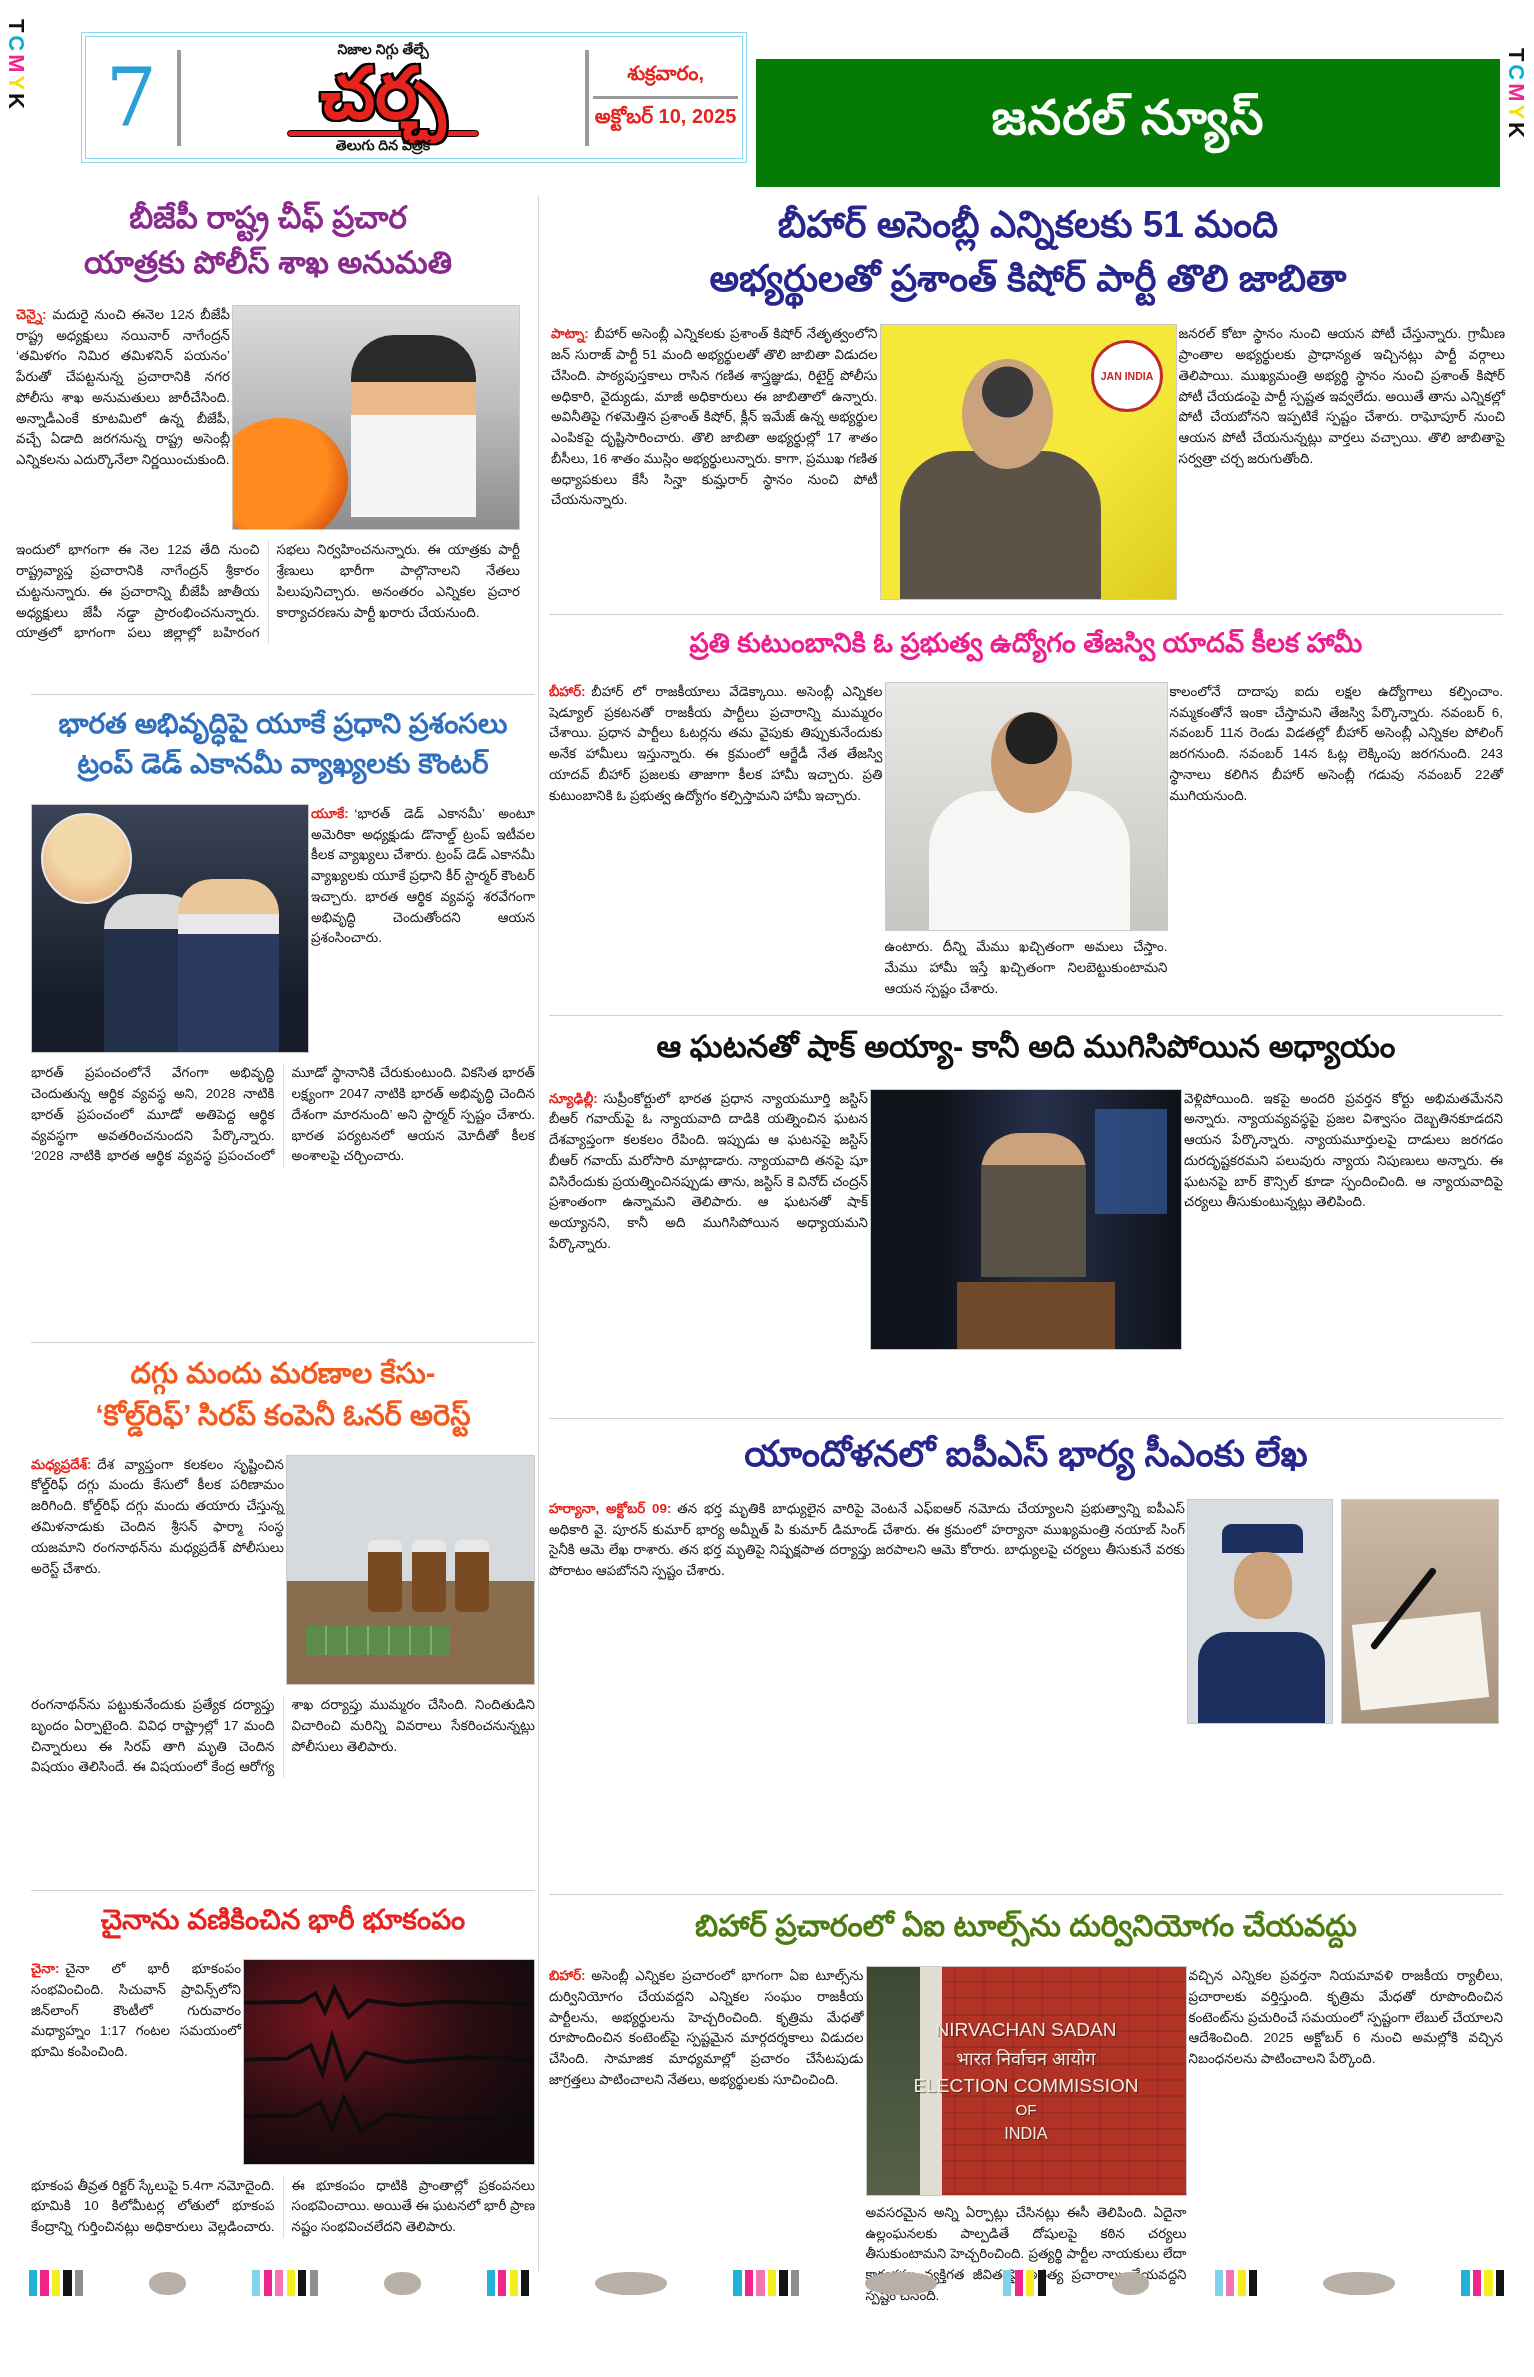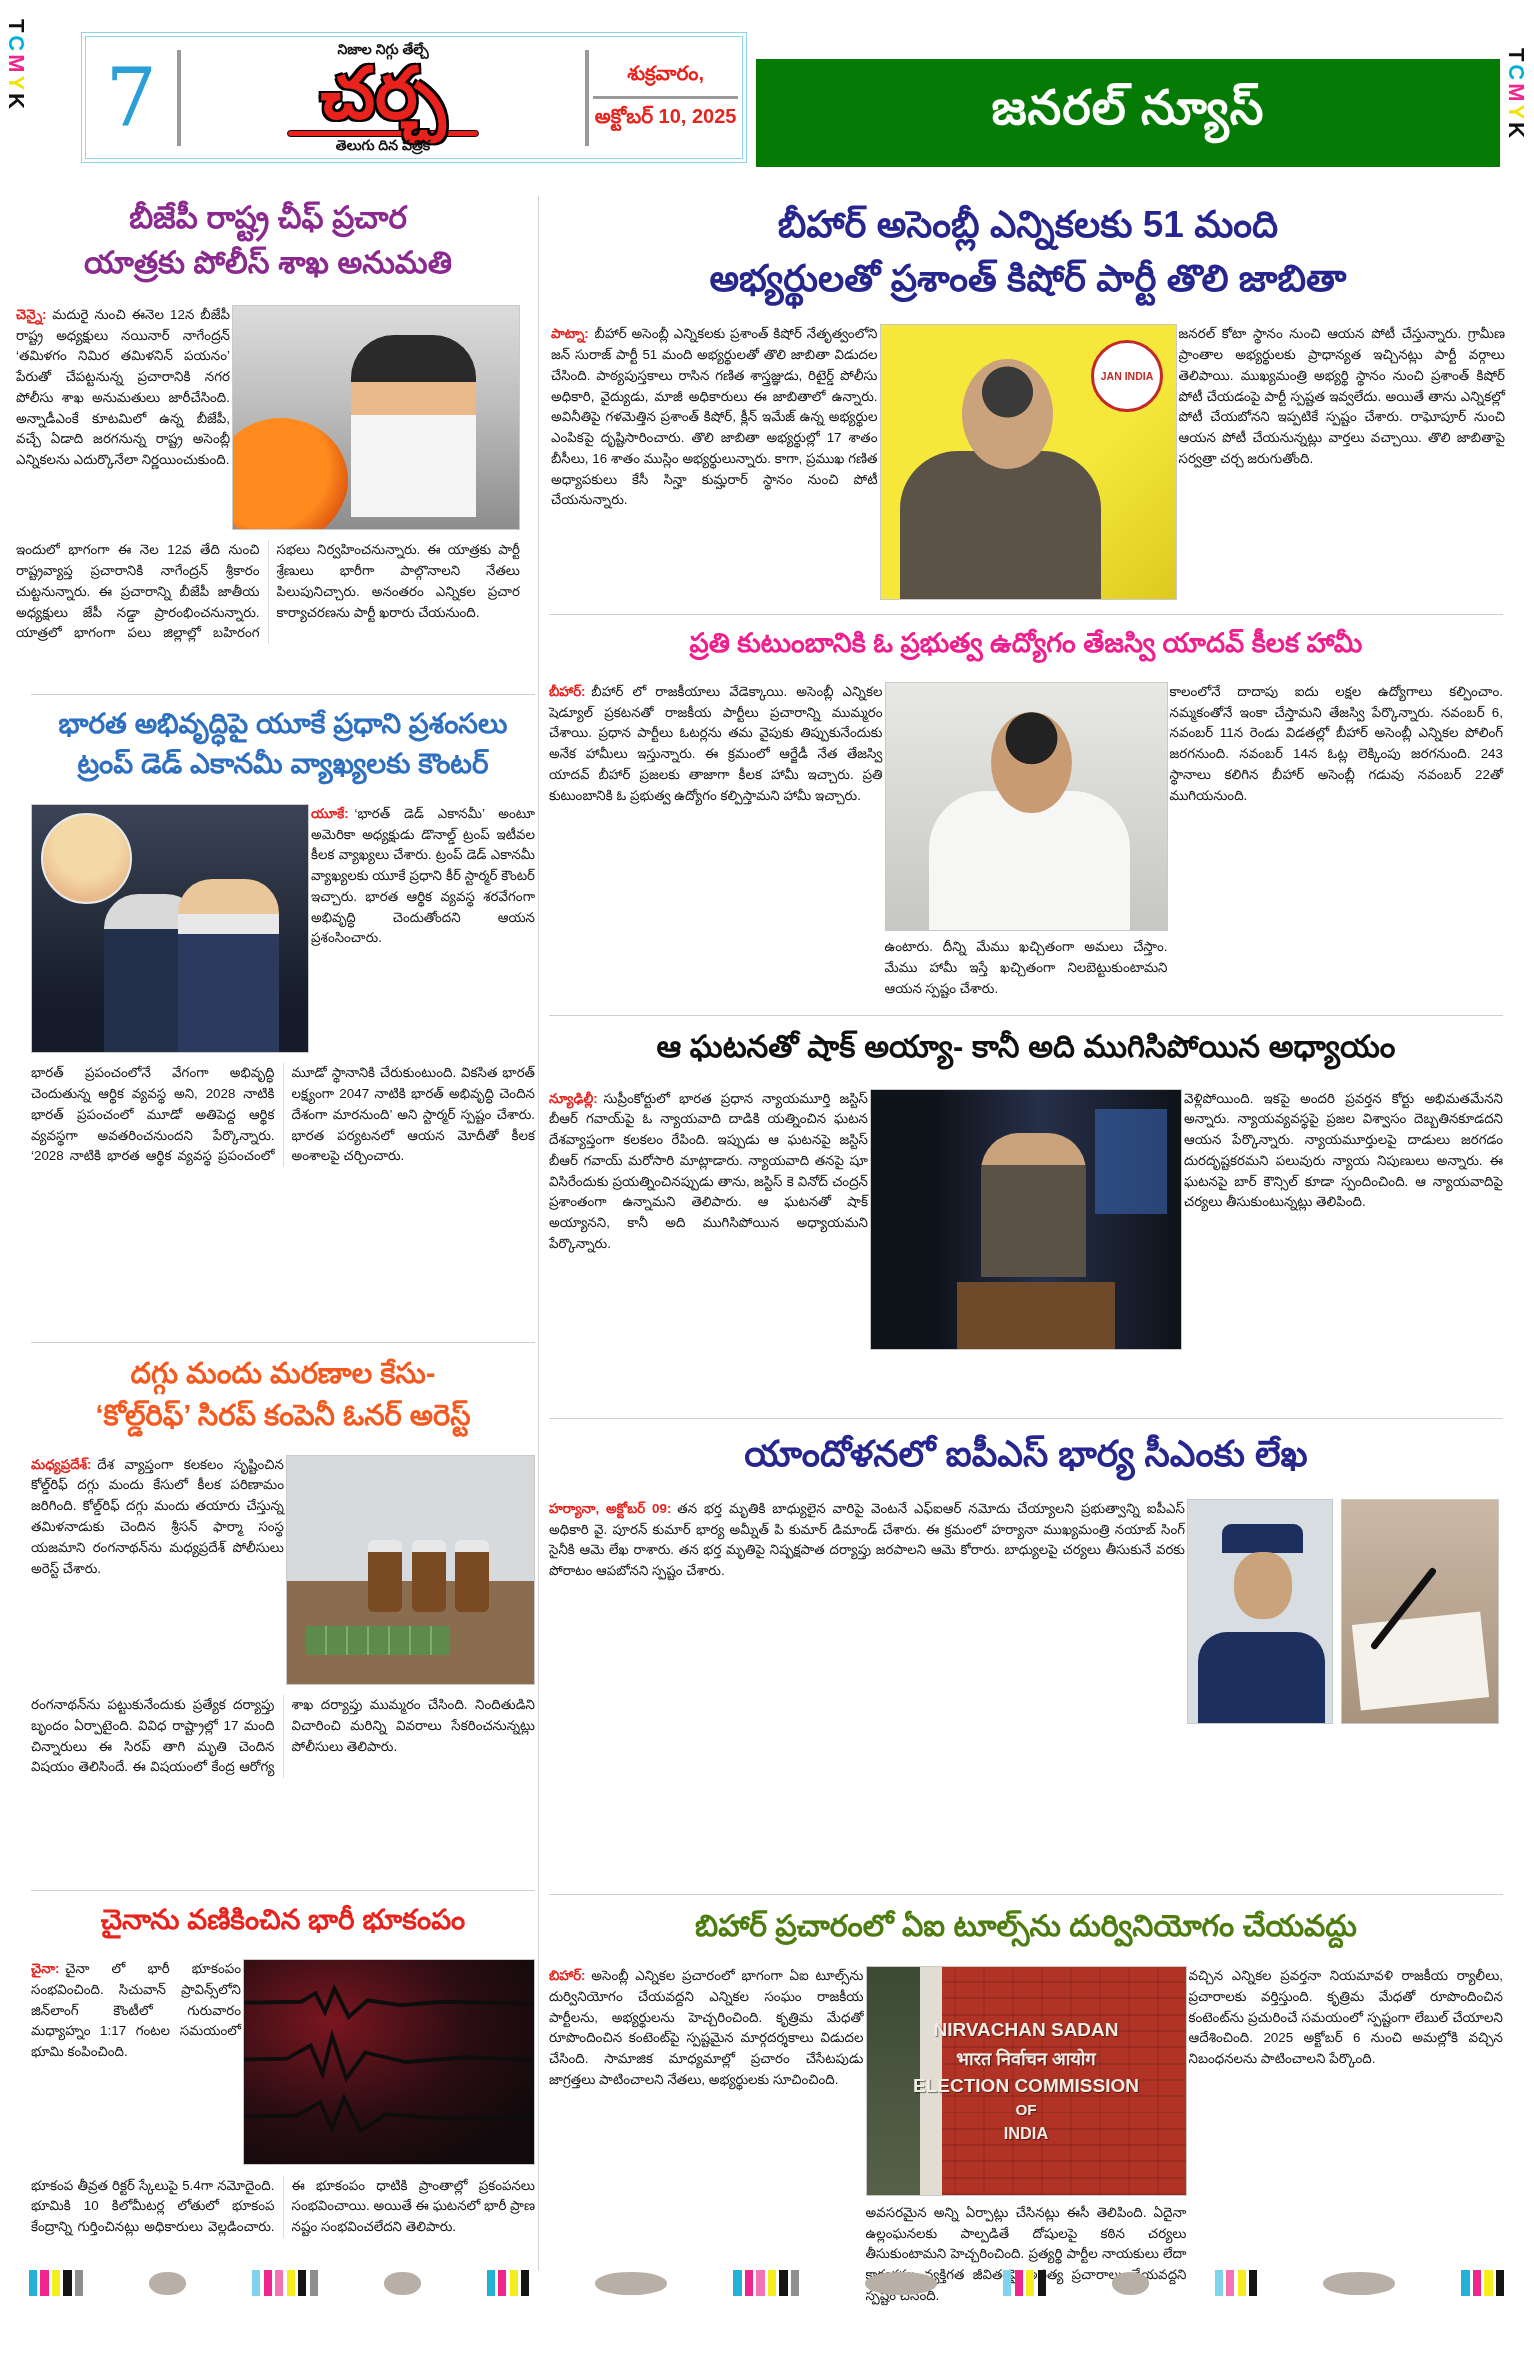--- a/index.html
+++ b/index.html
@@ -26,21 +26,21 @@
   .vline { width:3.8px; height:96px; background:#9a9a9a; }
   .masthead { flex:1; text-align:center; line-height:1.05; }
   .mast-tag { font-size:14px; font-weight:bold; color:#111; }
   .mast-title { font-size:72px; font-weight:bold; color:#e8221c; line-height:1.0;
                 text-shadow:-2.4px -2.4px 0 #000, 2.4px -2.4px 0 #000, -2.4px 2.4px 0 #000, 2.4px 2.4px 0 #000; }
   .mast-underline { width:192px; height:6.7px; background:#e8221c; border:1.9px solid #000;
                     border-radius:4.8px; margin:1px auto 1px auto; }
   .datebox { width:153px; text-align:center; color:#e8221c; font-weight:bold; font-size:20px; }
   .date-rule { height:3.4px; background:#9a9a9a; margin:5.8px 3.8px; }
 
-  .section-banner { position:absolute; left:756px; top:59px; width:744px; height:108px;
+  .section-banner { position:absolute; left:756px; top:59px; width:744px; height:128px;
                     background:#057a05; color:#ffffff; font-weight:bold; font-size:48px;
                     display:flex; align-items:center; justify-content:center; letter-spacing:1px; }
 
   
   .article { position:absolute; }
   .rule-top { border-top:1px solid #cfcfcf; padding-top:8.6px; }
   .vdivider { position:absolute; left:538px; top:196px; width:1px; height:2075px; background:#d4d4d4; }
   .hl { text-align:center; font-weight:bold; line-height:1.45; }
   .hl-purple { color:#8a2a8f; font-size:31px; }
   .hl-blue   { color:#2e6fc0; font-size:28px; }
@@ -106,21 +106,21 @@
   .ph-ips2 .paper { position:absolute; left:14.4px; bottom:19px; width:129px; height:86px; background:#f4f2ea; transform:rotate(-6deg); }
   .ph-ips2 .pen { position:absolute; left:58px; top:58px; width:6.7px; height:101px; background:#111; transform:rotate(38deg); border-radius:3.4px; }
   .ph-eci { width:321px; height:230px;
             background:
               repeating-linear-gradient(0deg, rgba(0,0,0,.12) 0 1.9px, transparent 1.9px 16.3px),
               repeating-linear-gradient(90deg, rgba(0,0,0,.08) 0 1.9px, transparent 1.9px 29px),
               #b03325; display:flex; flex-direction:column; align-items:center; justify-content:center; gap:4.8px; }
   .ph-eci .tree { position:absolute; left:0; top:0; width:53px; height:100%;
                   background:linear-gradient(180deg,#3c4a33,#57614a); }
   .ph-eci .pillar { position:absolute; left:53px; top:0; width:22px; height:100%; background:#e2ddd2; }
-  .eci-line { color:#f2ede4; font-weight:bold; text-align:left; text-shadow:1px 1px 1px rgba(0,0,0,.5); z-index:2; }
+  .eci-line { color:#f2ede4; font-weight:normal; text-align:left; text-shadow:1px 1px 1px rgba(0,0,0,.5); z-index:2; }
   .eci-l1 { font-size:19px; } .eci-l2 { font-size:18px; } .eci-l3 { font-size:19px; }
   .eci-l4 { font-size:15.3px; } .eci-l5 { font-size:16.3px; }
 
   
   .colorbar { position:absolute; left:29px; top:2270px; width:1475px; height:26px;
               display:flex; align-items:center; justify-content:space-between; }
   .cg { display:flex; gap:3.4px; height:26px; }
   .cg i { width:8.1px; height:26px; display:block; }
   .cg .sc{ background:#22b2d8; } .cg .sc2{ background:#7fd4ec; }
   .cg .sm{ background:#f0268c; } .cg .sm2{ background:#f473b4; }

